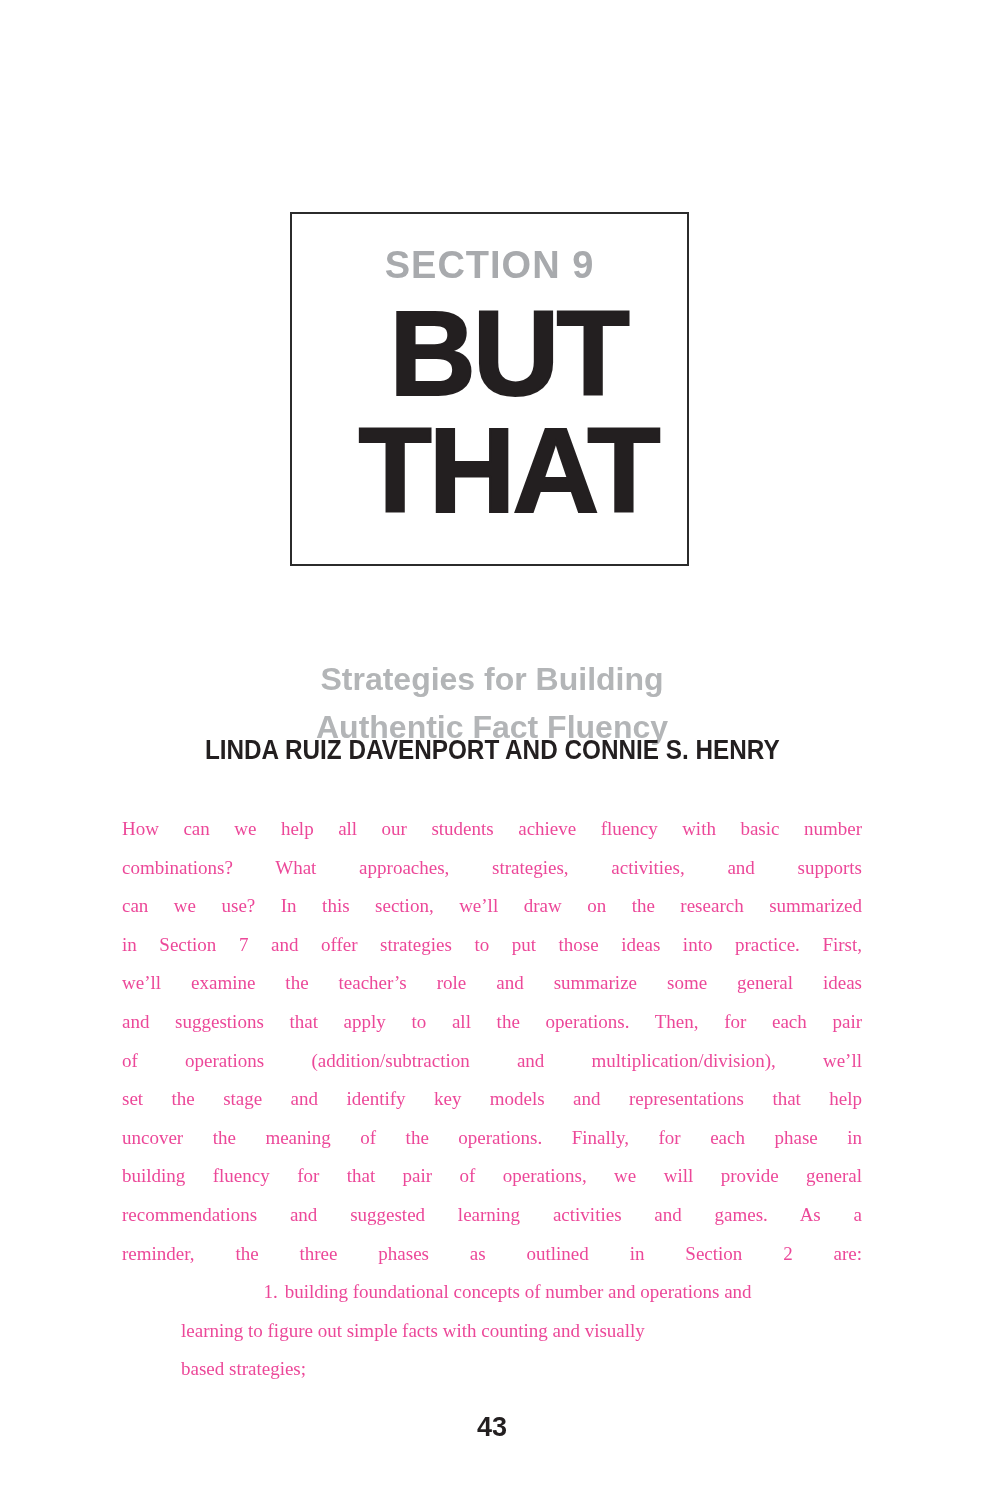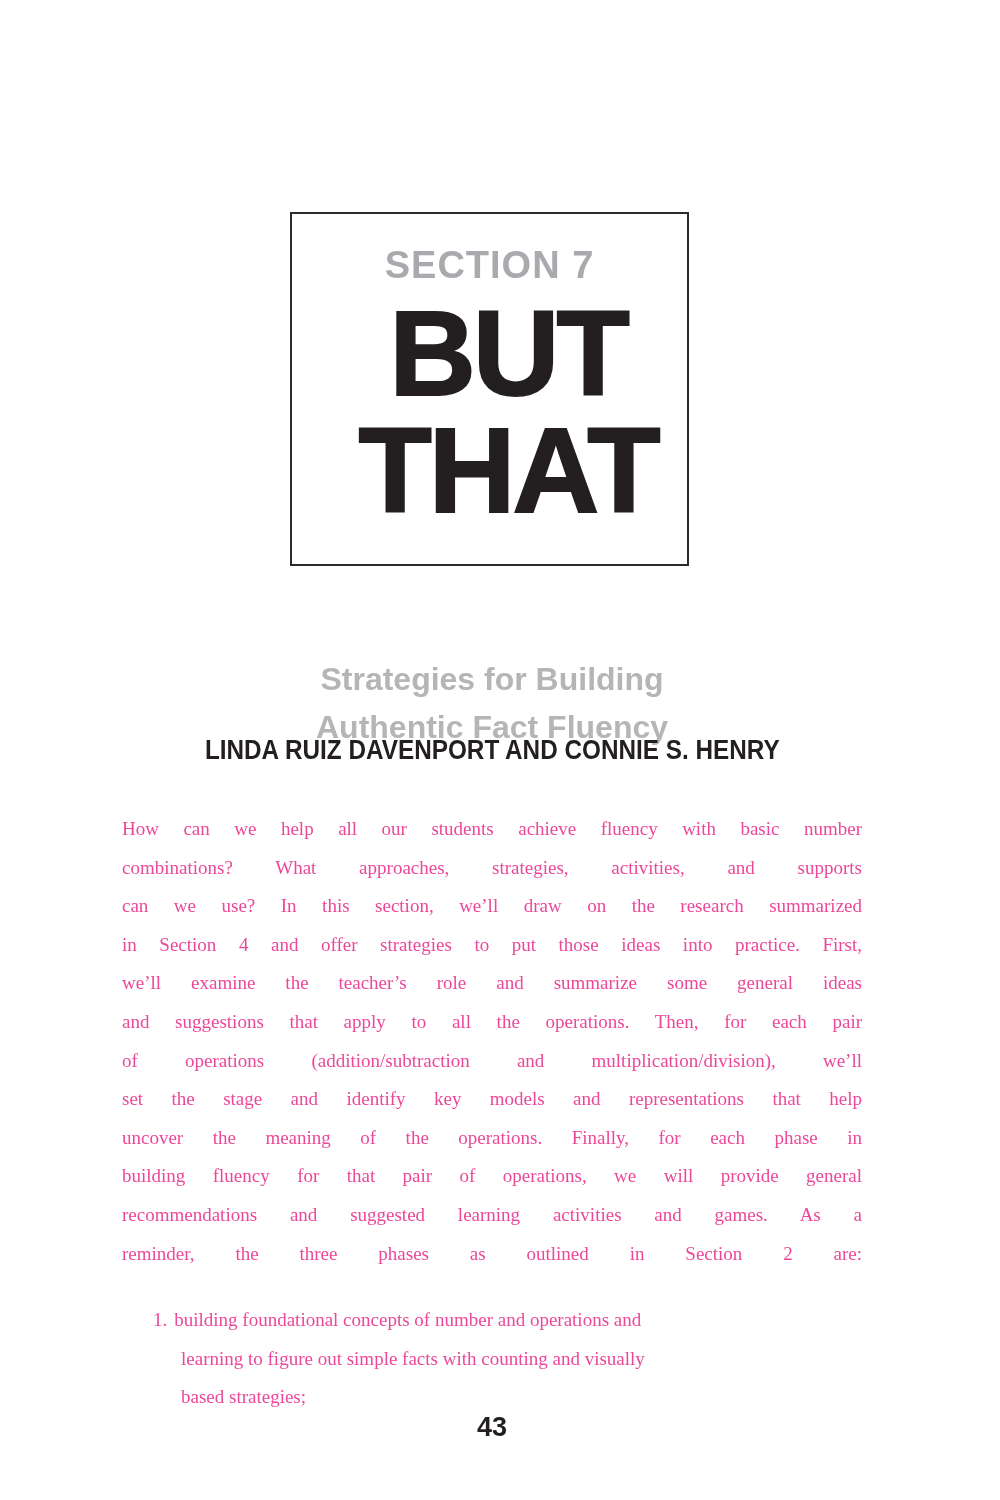--- a/index.html
+++ b/index.html
@@ -97,22 +97,21 @@
   .bline {
     text-align: justify;
     text-align-last: justify;
     white-space: normal;
   }
   .bline-last {
     text-align: left;
   }
   .list-line-first {
     padding-left: 31px;
-    text-align: left;
-    margin-top: 28px;
+    text-align: center;
   }
   .list-line-cont {
     padding-left: 59px;
     text-align: left;
   }
   .list-number {
     margin-right: 7px;
   }
 
   
@@ -127,41 +126,41 @@
     font-size: 27px;
     color: #231f20;
   }
 </style>
 </head>
 <body>
 
 <div class="page">
 
   <div class="section-box">
-    <div class="section-label">SECTION 7</div>
+    <div class="section-label">SECTION 9</div>
     <div class="section-title">
       <div>BUT</div>
       <div>THAT</div>
     </div>
   </div>
 
   <div class="subtitle">
     <div>Strategies for Building</div>
     <div>Authentic Fact Fluency</div>
   </div>
 
   <div class="authors">
     <span class="condense">LINDA RUIZ DAVENPORT AND CONNIE S. HENRY</span>
   </div>
 
   <div class="textcol">
     <div class="bline">How can we help all our students achieve fluency with basic number</div>
     <div class="bline">combinations? What approaches, strategies, activities, and supports</div>
     <div class="bline">can we use? In this section, we’ll draw on the research summarized</div>
-    <div class="bline">in Section 4 and offer strategies to put those ideas into practice. First,</div>
+    <div class="bline">in Section 7 and offer strategies to put those ideas into practice. First,</div>
     <div class="bline">we’ll examine the teacher’s role and summarize some general ideas</div>
     <div class="bline">and suggestions that apply to all the operations. Then, for each pair</div>
     <div class="bline">of operations (addition/subtraction and multiplication/division), we’ll</div>
     <div class="bline">set the stage and identify key models and representations that help</div>
     <div class="bline">uncover the meaning of the operations. Finally, for each phase in</div>
     <div class="bline">building fluency for that pair of operations, we will provide general</div>
     <div class="bline">recommendations and suggested learning activities and games. As a</div>
     <div class="bline bline-last">reminder, the three phases as outlined in Section 2 are:</div>
 
     <div class="list-line-first">

